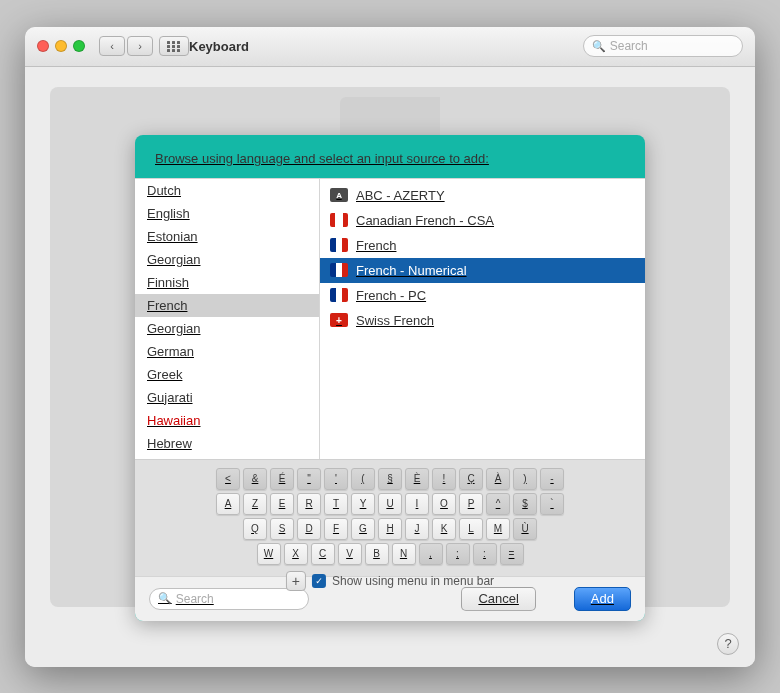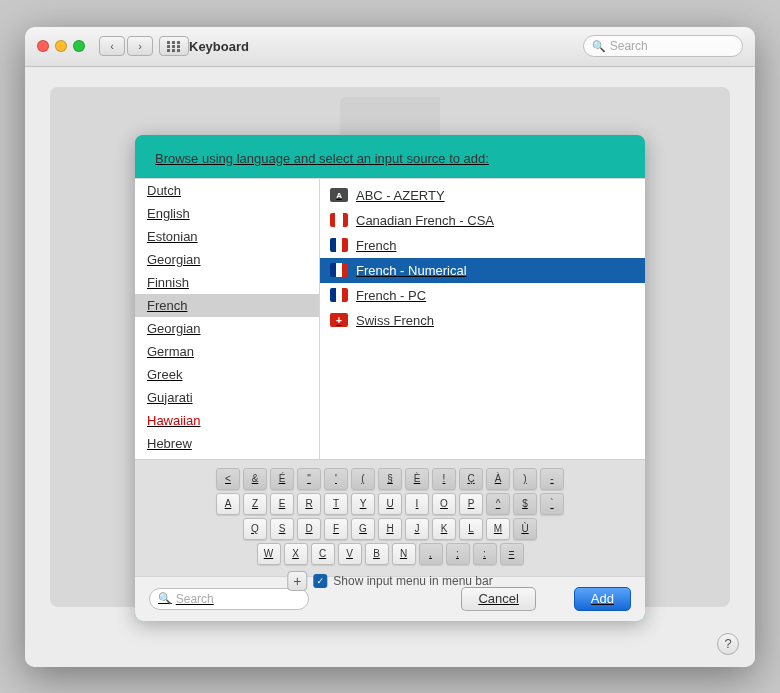--- a/index.html
+++ b/index.html
@@ -558,19 +558,19 @@
           <div class="footer-buttons">
             <button class="btn btn-cancel">Cancel</button>
             <button class="btn btn-add">Add</button>
           </div>
         </div>
       </div>
 
       <div class="bottom-bar">
         <div class="plus-btn">+</div>
         <div class="checkbox-check">✓</div>
-        <span>Show input menu in menu bar</span>
+        <span>Show using menu in menu bar</span>
       </div>
     </div>
 
     <div class="help-btn">?</div>
   </div>
 </div>
 
 </body></html>

